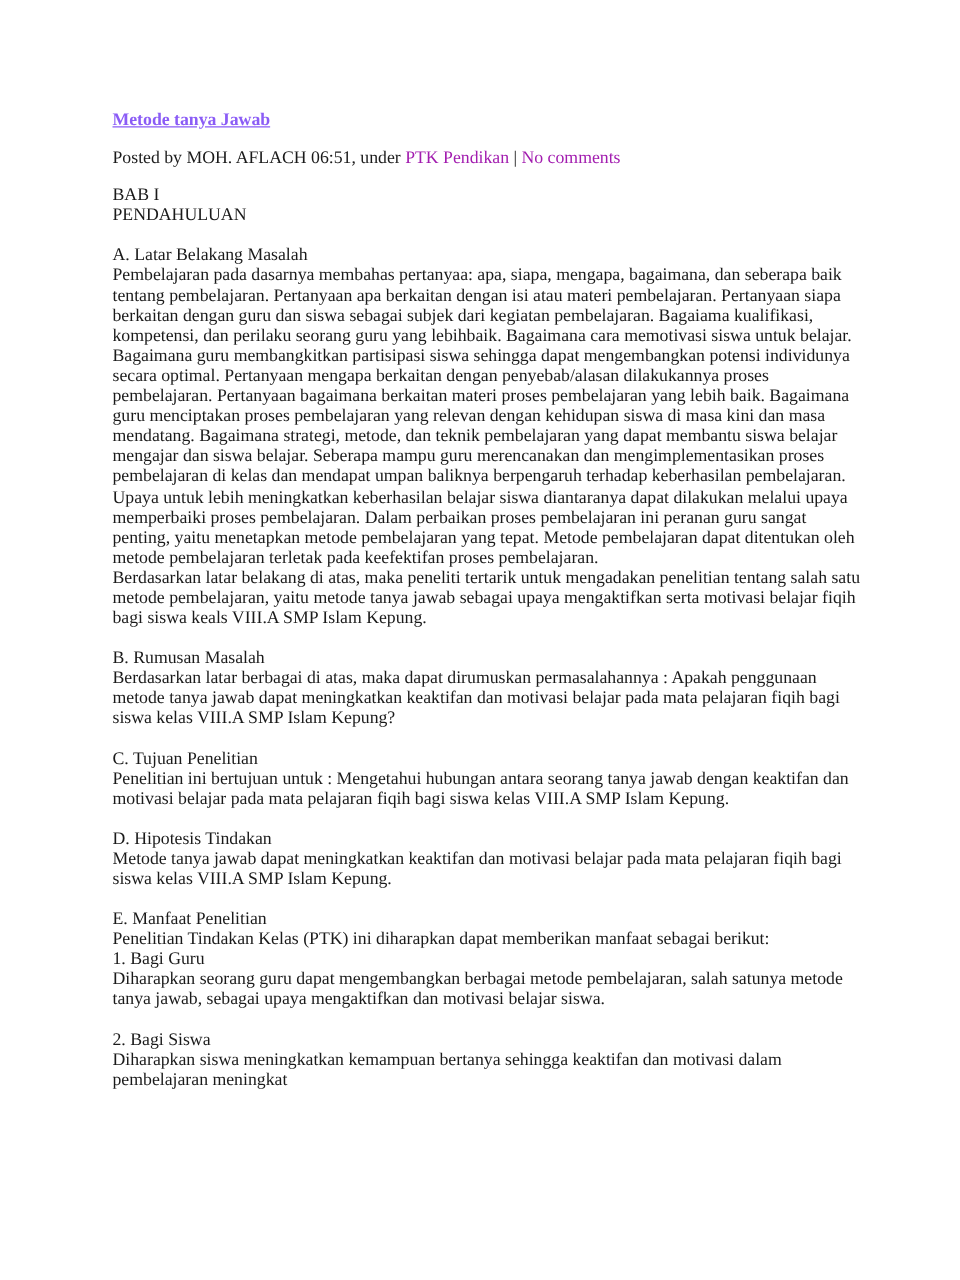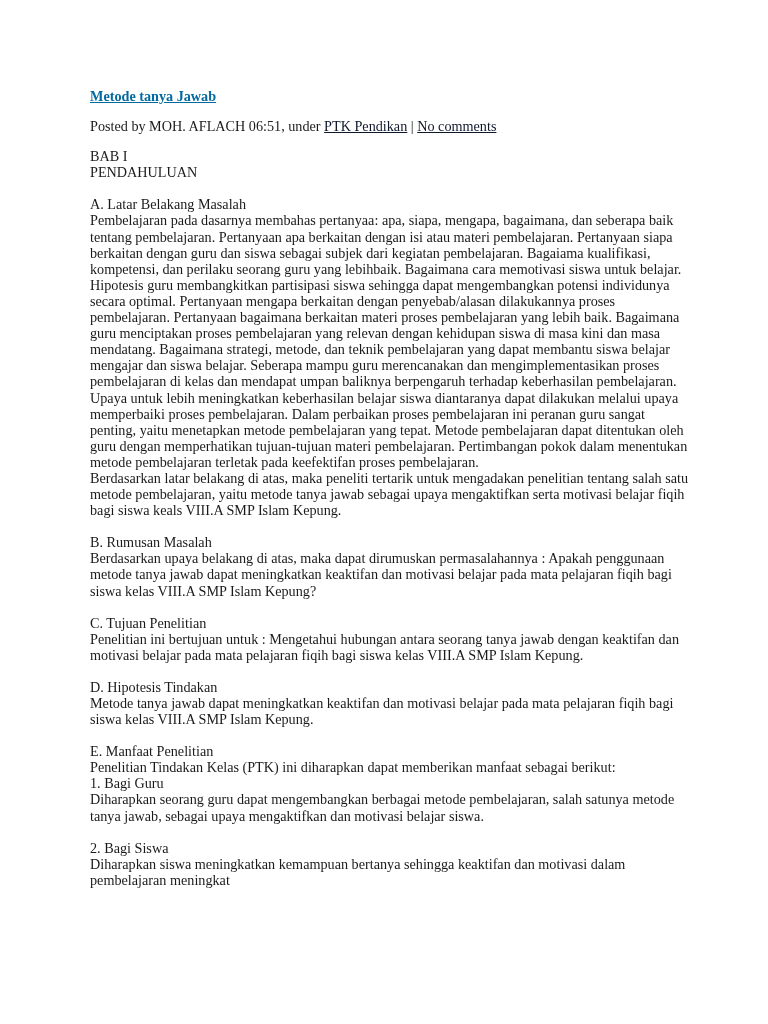--- a/index.html
+++ b/index.html
@@ -19,32 +19,31 @@
       position: absolute;
       left: 90px;
       top: 88px;
       width: 590px;
       font-size: 14.2px;
       line-height: 16.1px;
     }
     .title {
       font-weight: bold;
       font-size: 14.2px;
-      color: #0369a1;
+      color: #8b5cf6;
       text-decoration: underline;
       display: inline-block;
       margin: 0 0 14px 0;
       cursor: pointer;
     }
     .posted {
       margin: 0 0 14px 0;
     }
     .posted a {
-      color: #0f172a;
-      text-decoration: underline;
+      color: #a21caf;
       cursor: pointer;
     }
     .block {
       margin: 0 0 16px 0;
     }
     .line {
       display: block;
       white-space: nowrap;
     }
   </style>
@@ -63,40 +62,39 @@
     <span class="line">BAB I</span>
     <span class="line">PENDAHULUAN</span>
   </div>
 
   <div class="block">
     <span class="line">A. Latar Belakang Masalah</span>
     <span class="line">Pembelajaran pada dasarnya membahas pertanyaa: apa, siapa, mengapa, bagaimana, dan seberapa baik</span>
     <span class="line">tentang pembelajaran. Pertanyaan apa berkaitan dengan isi atau materi pembelajaran. Pertanyaan siapa</span>
     <span class="line">berkaitan dengan guru dan siswa sebagai subjek dari kegiatan pembelajaran. Bagaiama kualifikasi,</span>
     <span class="line">kompetensi, dan perilaku seorang guru yang lebihbaik. Bagaimana cara memotivasi siswa untuk belajar.</span>
-    <span class="line">Hipotesis guru membangkitkan partisipasi siswa sehingga dapat mengembangkan potensi individunya</span>
+    <span class="line">Bagaimana guru membangkitkan partisipasi siswa sehingga dapat mengembangkan potensi individunya</span>
     <span class="line">secara optimal. Pertanyaan mengapa berkaitan dengan penyebab/alasan dilakukannya proses</span>
     <span class="line">pembelajaran. Pertanyaan bagaimana berkaitan materi proses pembelajaran yang lebih baik. Bagaimana</span>
     <span class="line">guru menciptakan proses pembelajaran yang relevan dengan kehidupan siswa di masa kini dan masa</span>
     <span class="line">mendatang. Bagaimana strategi, metode, dan teknik pembelajaran yang dapat membantu siswa belajar</span>
     <span class="line">mengajar dan siswa belajar. Seberapa mampu guru merencanakan dan mengimplementasikan proses</span>
     <span class="line">pembelajaran di kelas dan mendapat umpan baliknya berpengaruh terhadap keberhasilan pembelajaran.</span>
     <span class="line">Upaya untuk lebih meningkatkan keberhasilan belajar siswa diantaranya dapat dilakukan melalui upaya</span>
     <span class="line">memperbaiki proses pembelajaran. Dalam perbaikan proses pembelajaran ini peranan guru sangat</span>
     <span class="line">penting, yaitu menetapkan metode pembelajaran yang tepat. Metode pembelajaran dapat ditentukan oleh</span>
-    <span class="line">guru dengan memperhatikan tujuan-tujuan materi pembelajaran. Pertimbangan pokok dalam menentukan</span>
     <span class="line">metode pembelajaran terletak pada keefektifan proses pembelajaran.</span>
     <span class="line">Berdasarkan latar belakang di atas, maka peneliti tertarik untuk mengadakan penelitian tentang salah satu</span>
     <span class="line">metode pembelajaran, yaitu metode tanya jawab sebagai upaya mengaktifkan serta motivasi belajar fiqih</span>
     <span class="line">bagi siswa keals VIII.A SMP Islam Kepung.</span>
   </div>
 
   <div class="block">
     <span class="line">B. Rumusan Masalah</span>
-    <span class="line">Berdasarkan upaya belakang di atas, maka dapat dirumuskan permasalahannya : Apakah penggunaan</span>
+    <span class="line">Berdasarkan latar berbagai di atas, maka dapat dirumuskan permasalahannya : Apakah penggunaan</span>
     <span class="line">metode tanya jawab dapat meningkatkan keaktifan dan motivasi belajar pada mata pelajaran fiqih bagi</span>
     <span class="line">siswa kelas VIII.A SMP Islam Kepung?</span>
   </div>
 
   <div class="block">
     <span class="line">C. Tujuan Penelitian</span>
     <span class="line">Penelitian ini bertujuan untuk : Mengetahui hubungan antara seorang tanya jawab dengan keaktifan dan</span>
     <span class="line">motivasi belajar pada mata pelajaran fiqih bagi siswa kelas VIII.A SMP Islam Kepung.</span>
   </div>
 

